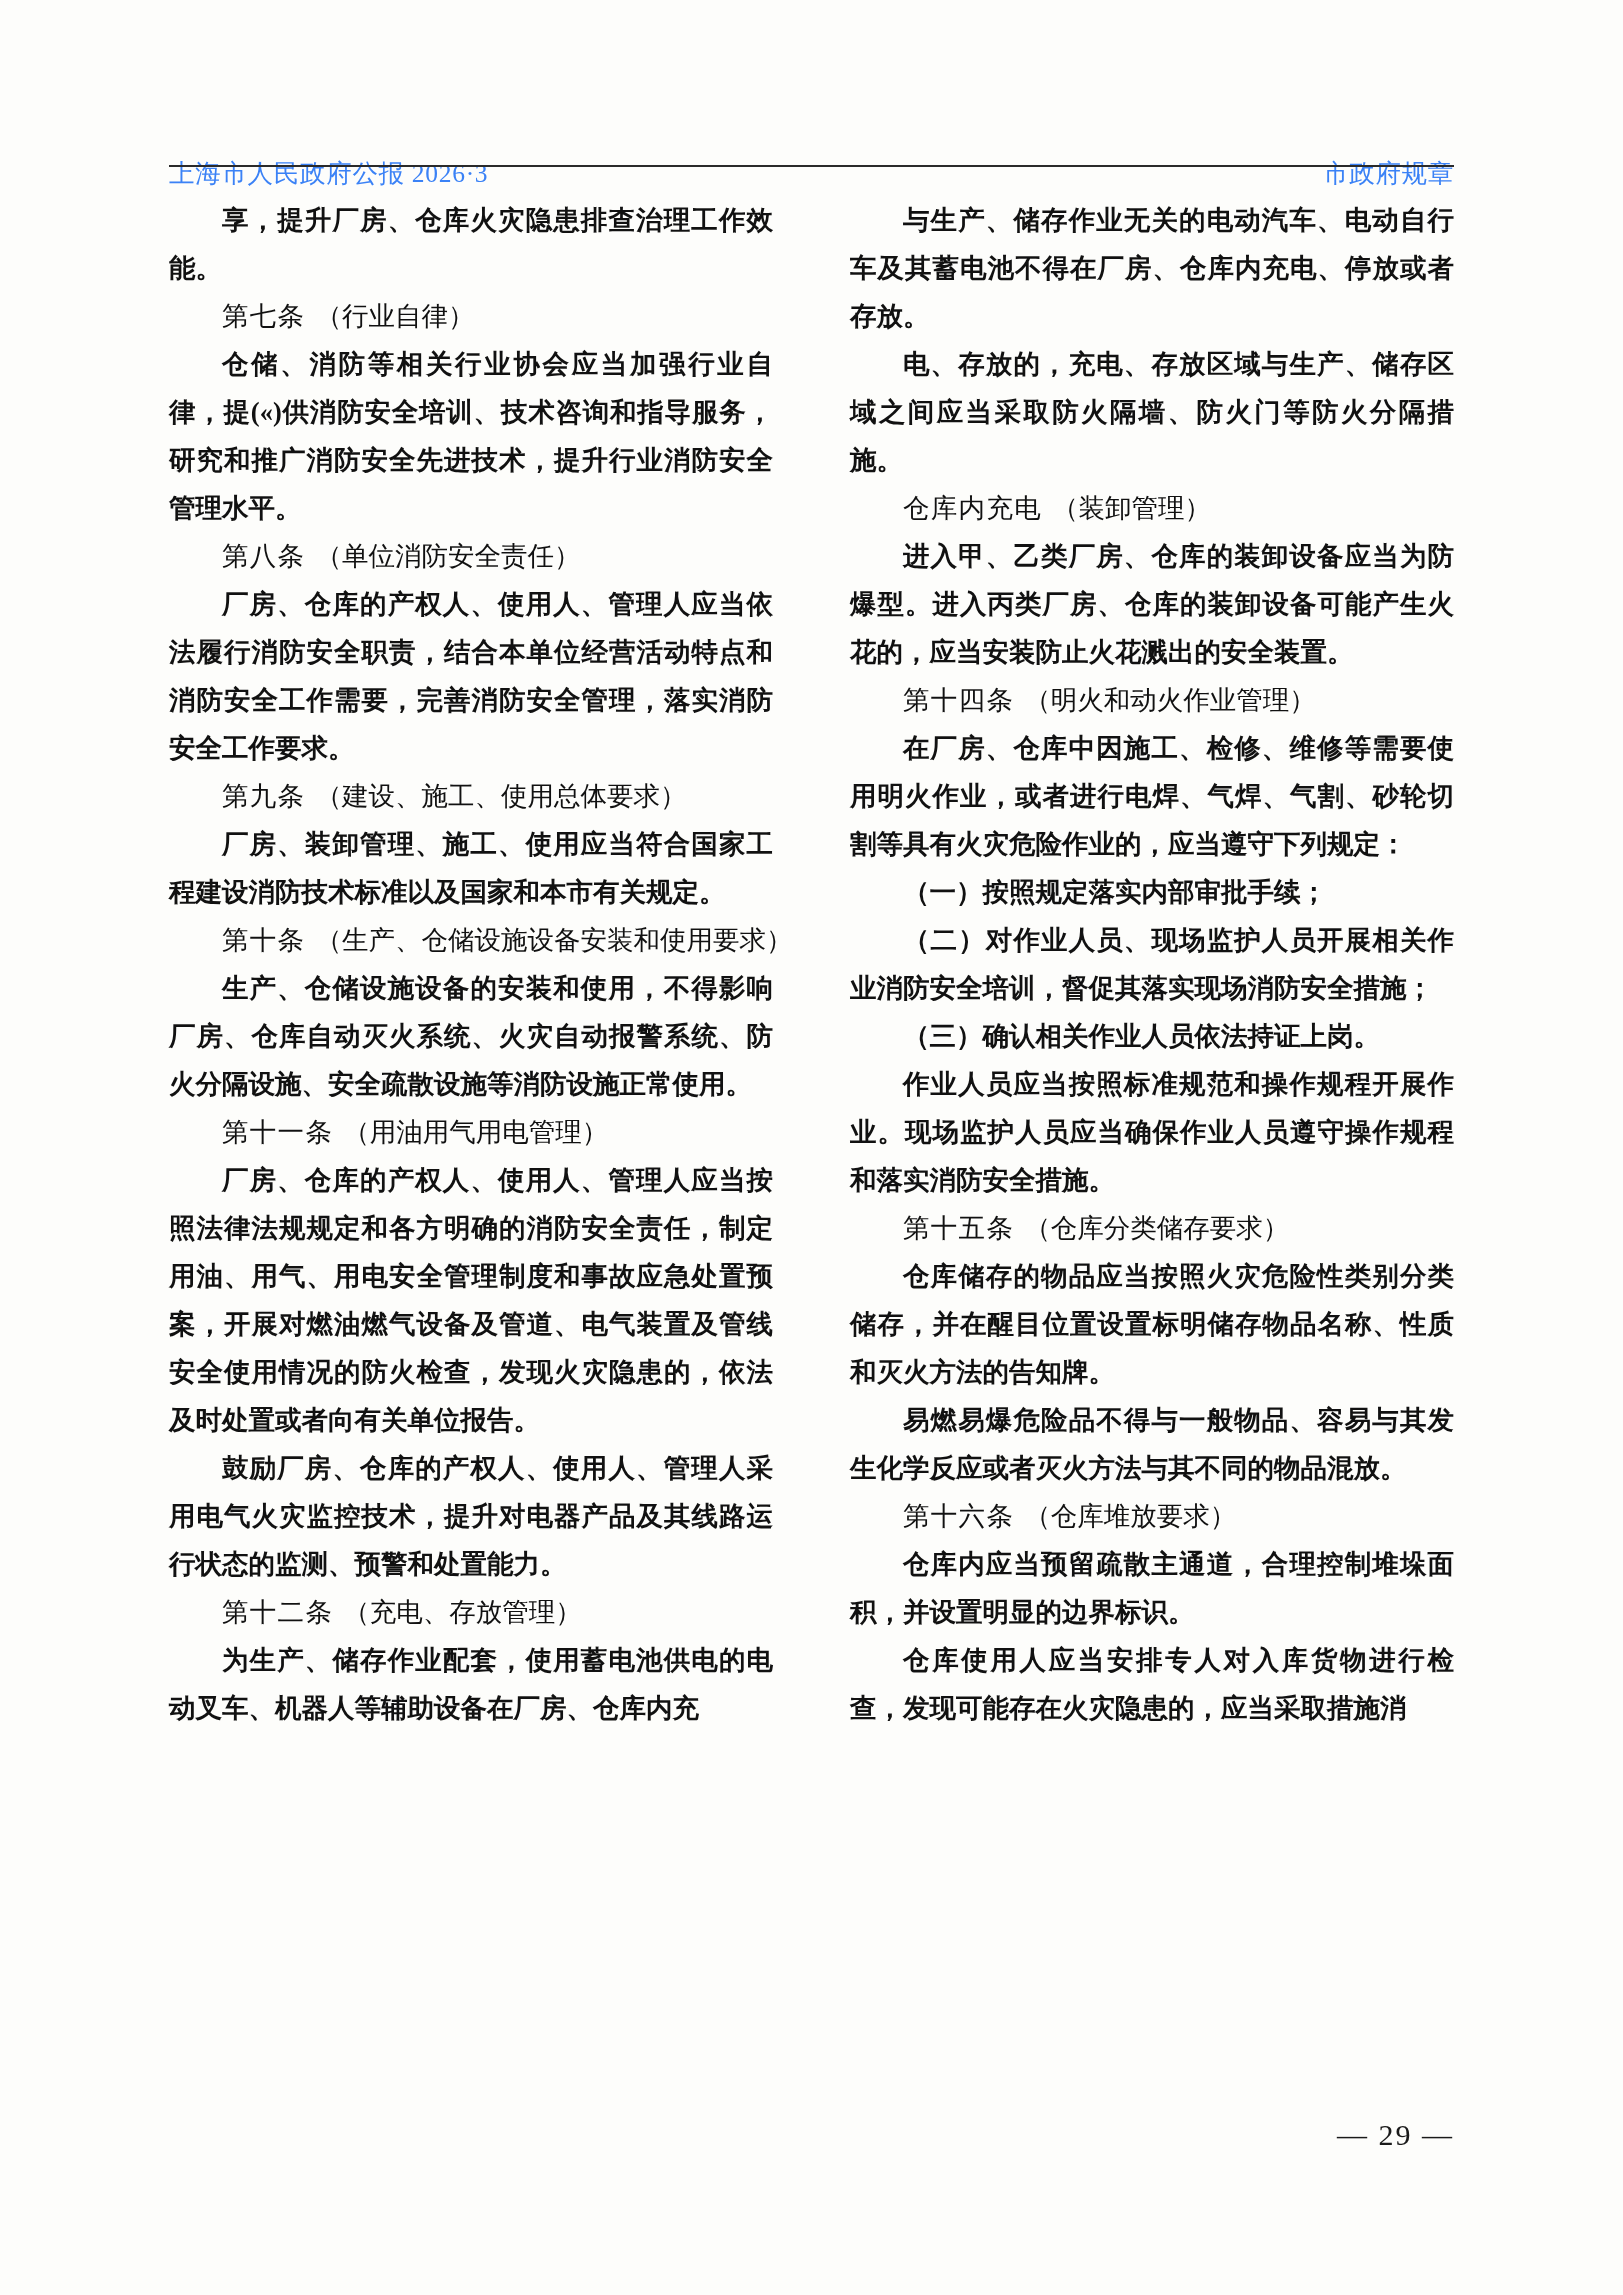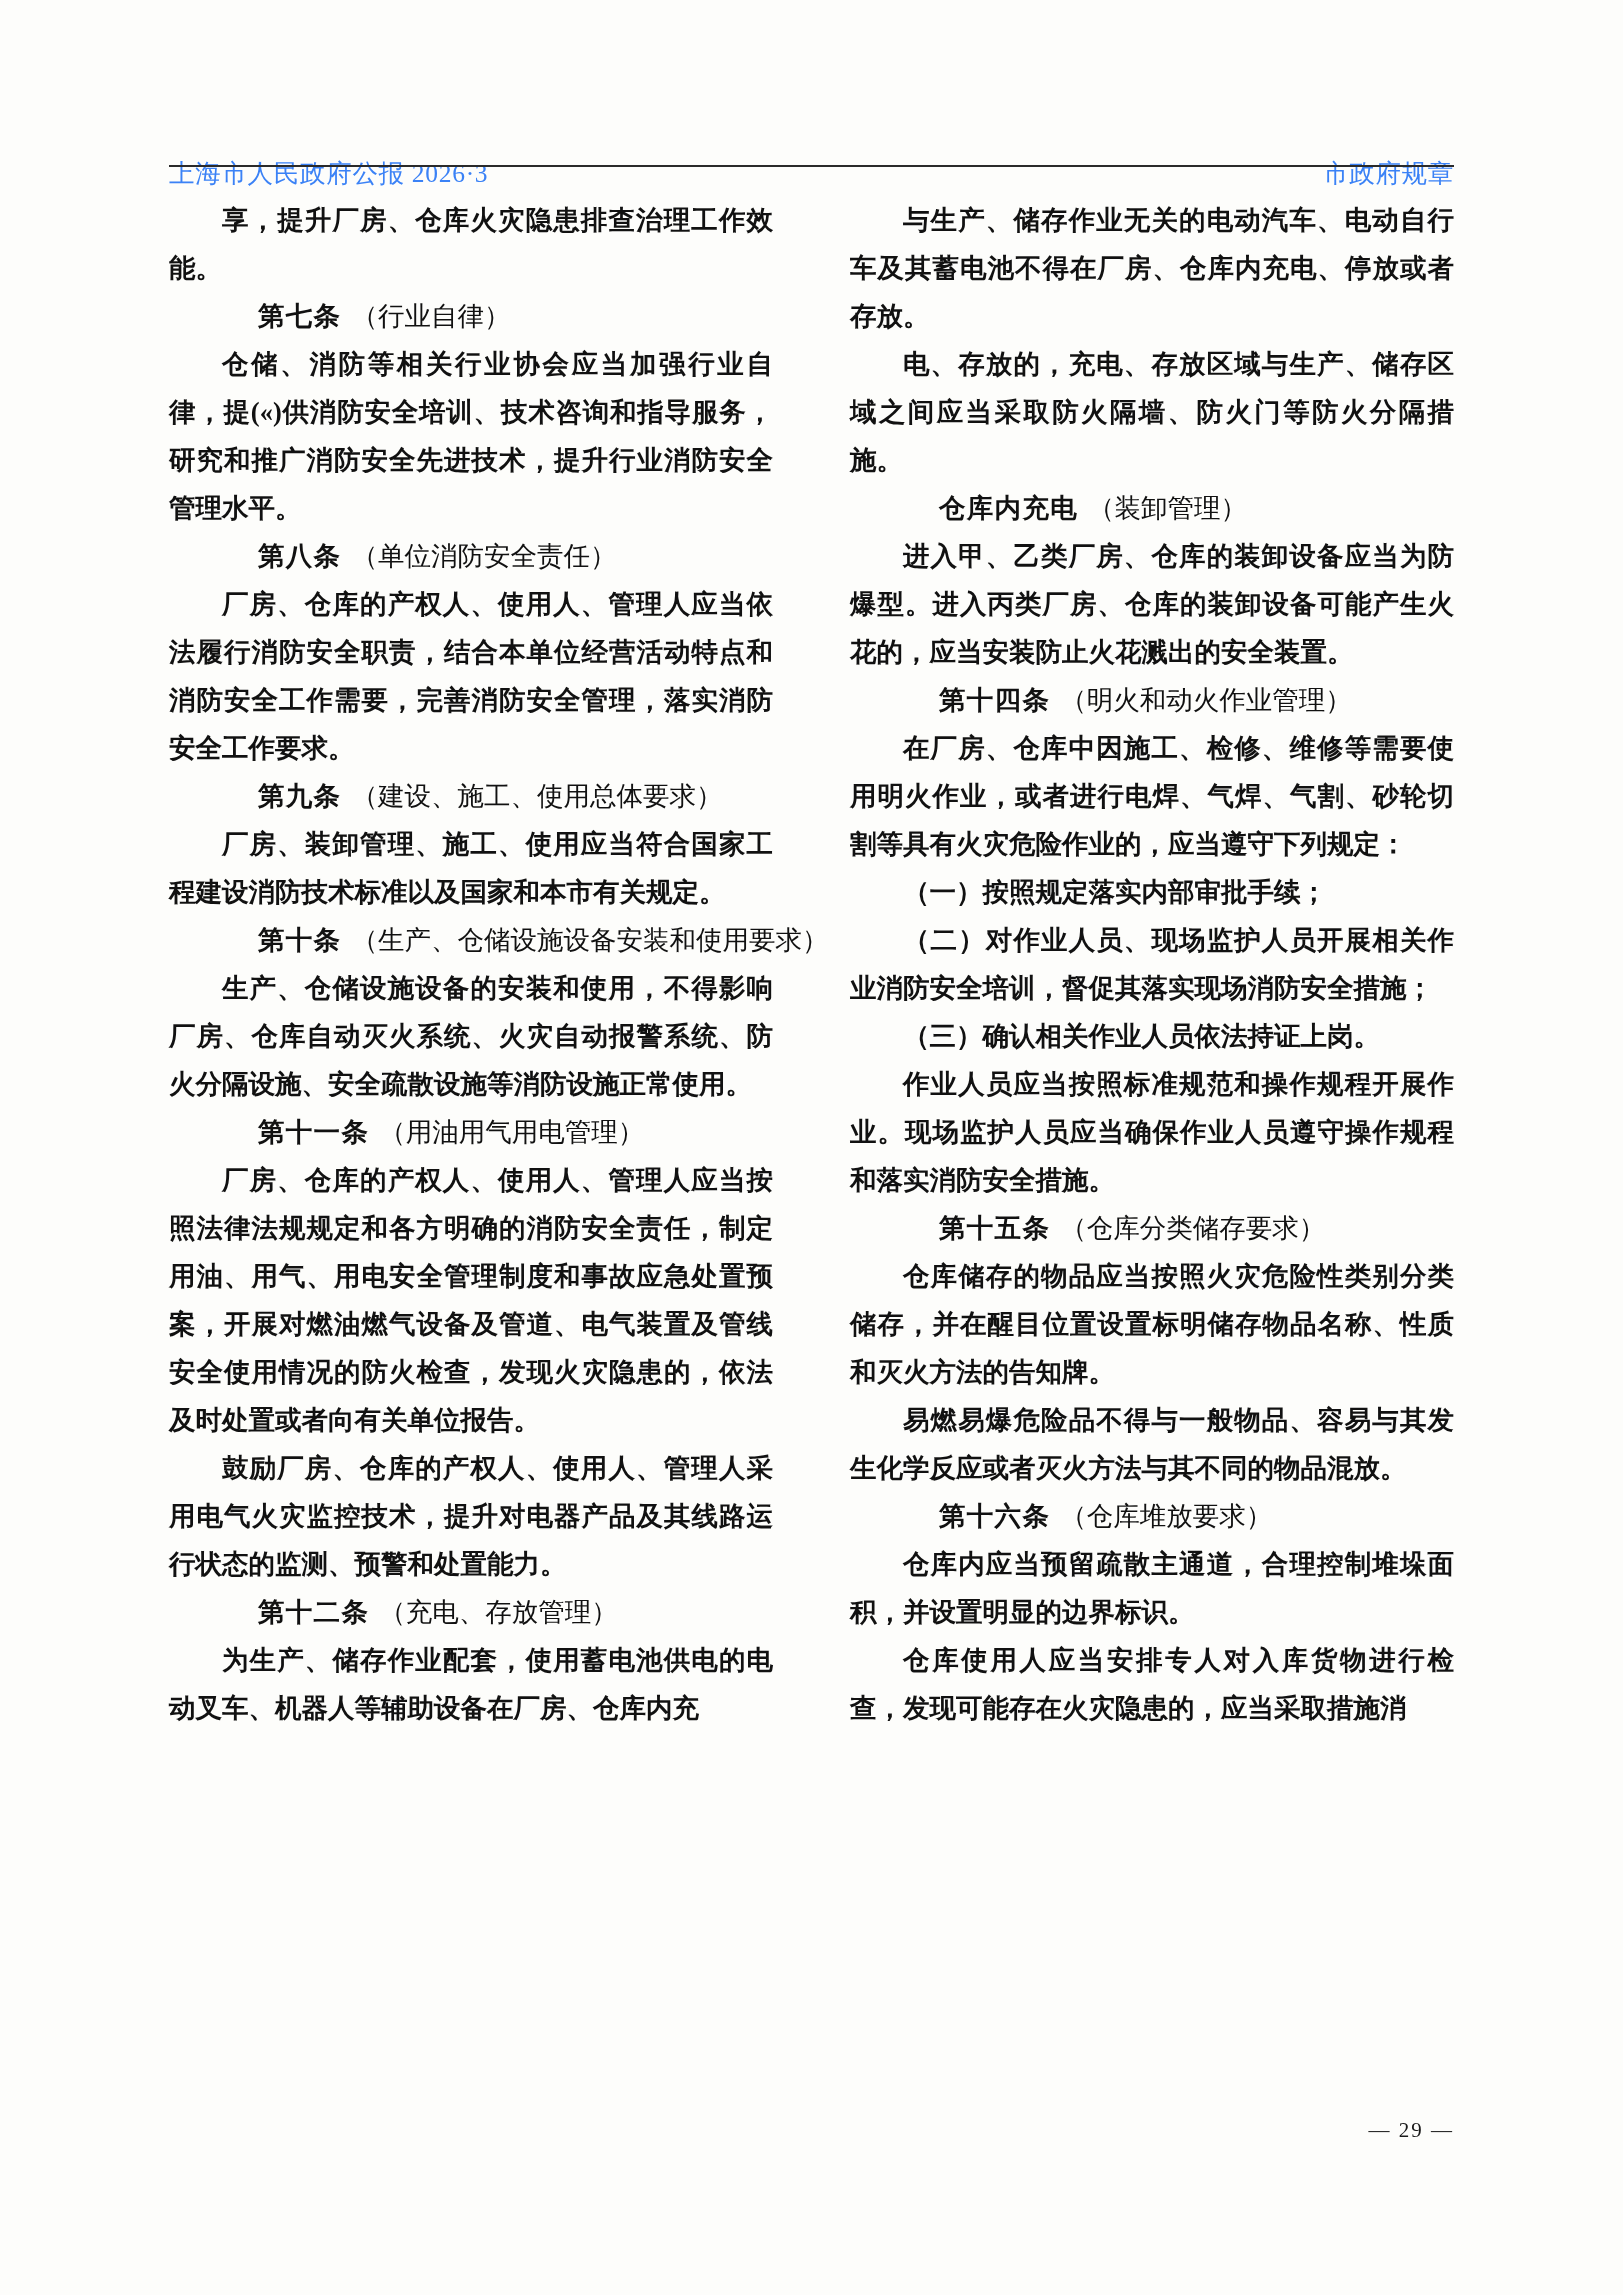--- a/index.html
+++ b/index.html
@@ -63,35 +63,34 @@
   }
   p.ind {
     text-indent: 53px;
     font-weight: bold;
   }
   .art-title {
     text-indent: 53px;
     white-space: nowrap;
   }
   .art-no {
-    font-weight: bold;
+    font-weight: normal;
     letter-spacing: 1.3px;
-    margin-left: 36px;
   }
   .art-name {
     margin-left: 10px;
   }
   
   .footer {
     position: absolute;
     left: 169px;
     top: 2118px;
     width: 1285px;
     text-align: right;
-    font-size: 21px;
+    font-size: 30px;
     color: #1a1a1a;
     letter-spacing: 2px;
   }
 </style>
 </head>
 <body>
 
 <div class="page">
 
   <div class="header">

